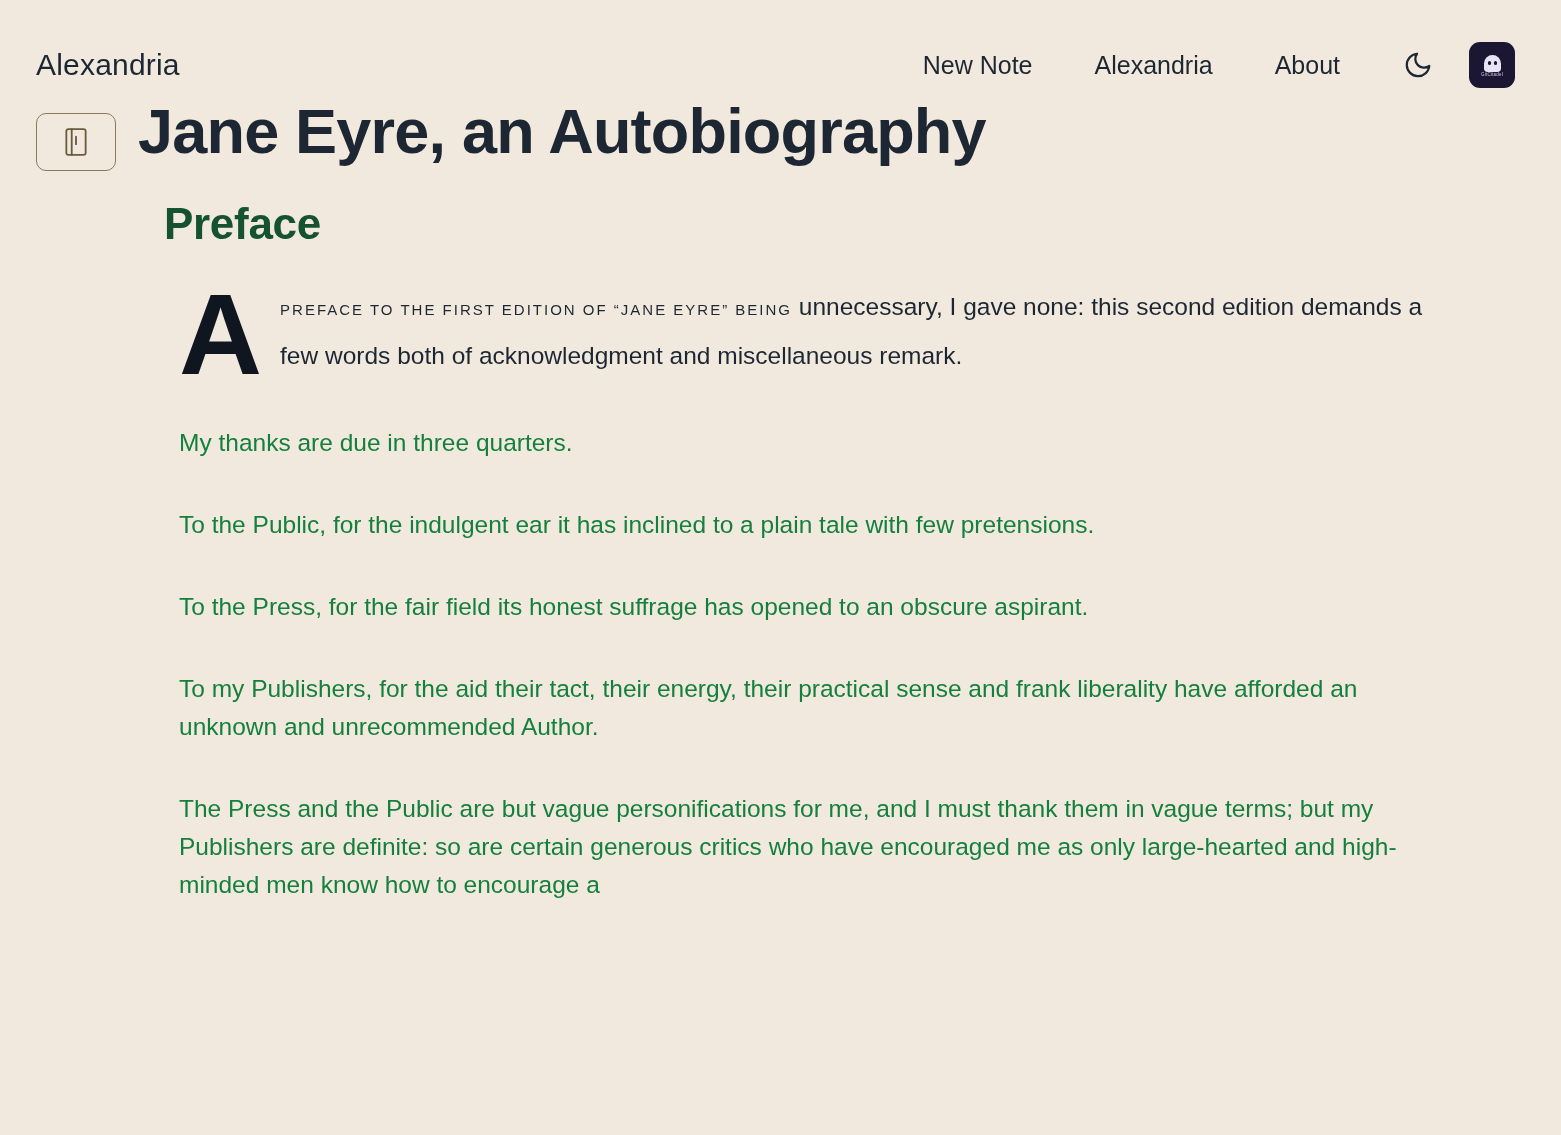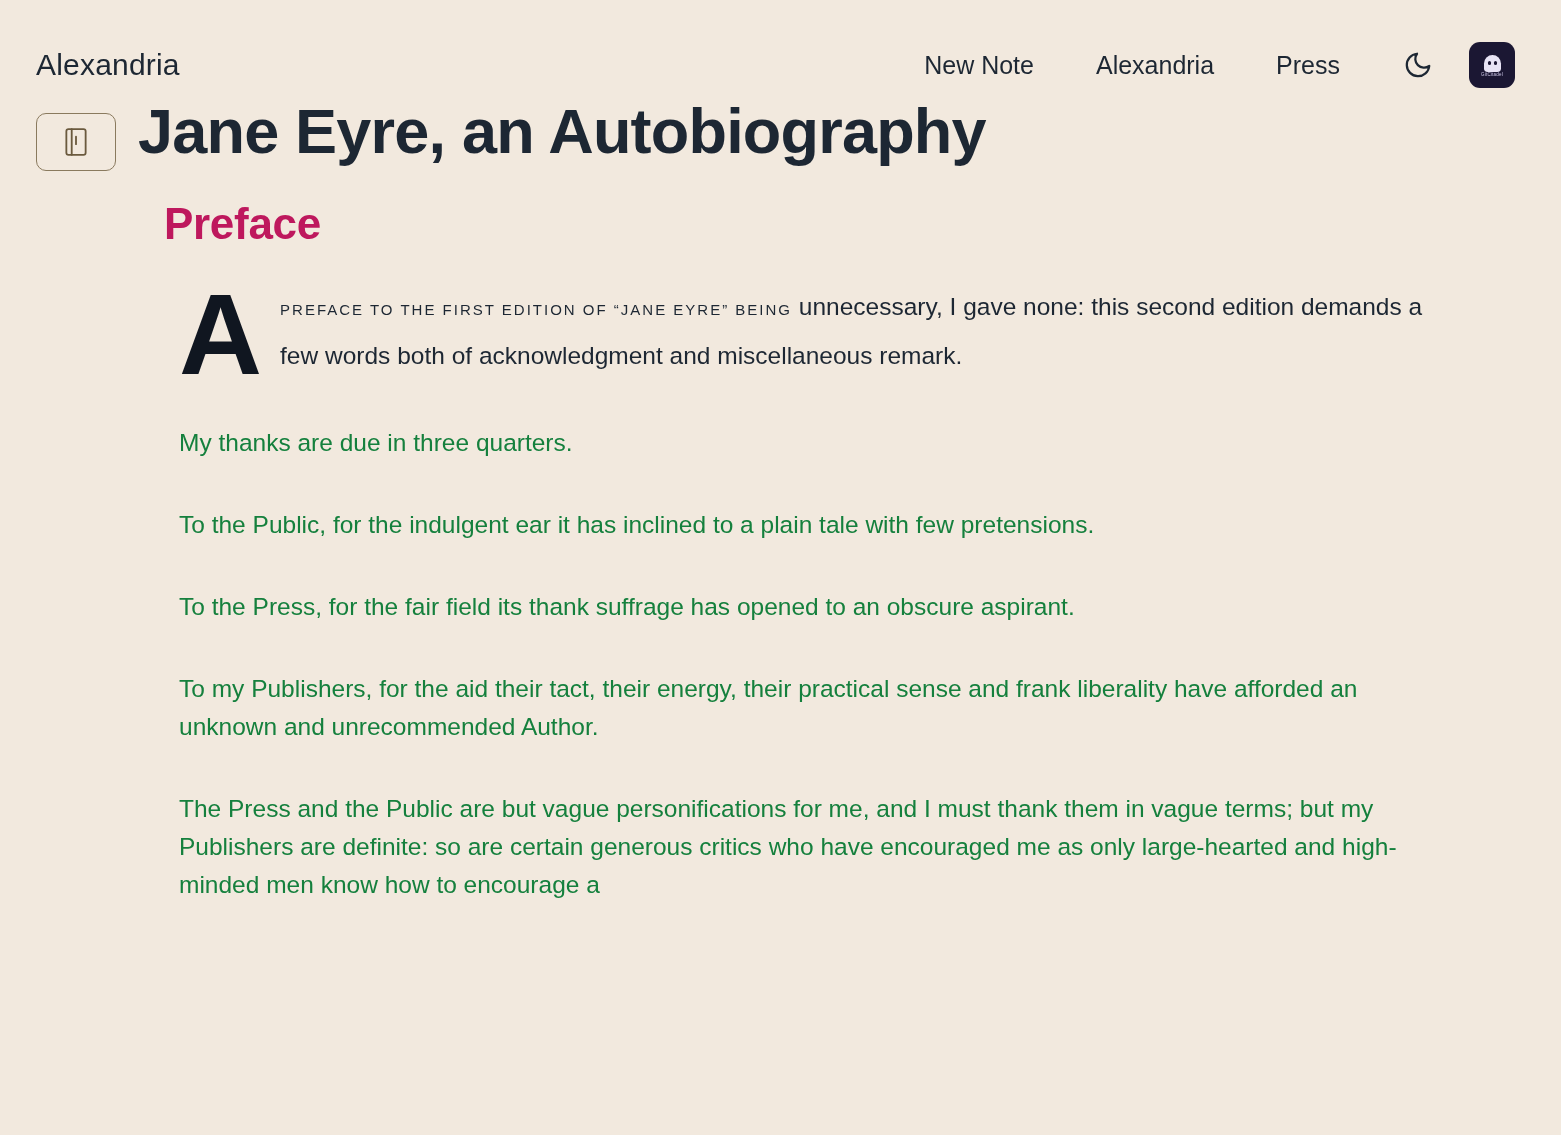--- a/index.html
+++ b/index.html
@@ -131,21 +131,21 @@
     line-height: 1.12;
     margin: 0;
     color: #1d2733;
   }
 
   .doc-subtitle {
     font-size: 44px;
     font-weight: 700;
     margin: 28px 0 0 128px;
     letter-spacing: -0.3px;
-    color: #be185d;
+    color: #14532d;
   }
 
   .body-col {
     margin-left: 143px;
     margin-top: 34px;
     max-width: 1270px;
   }
 
   .first-para {
     position: relative;
@@ -180,21 +180,21 @@
 <body>
 
 <div class="page">
 
   <div class="header">
     <div class="brand">Alexandria</div>
 
     <div class="nav">
       <a class="nav-link">New Note</a>
       <a class="nav-link">Alexandria</a>
-      <a class="nav-link">Press</a>
+      <a class="nav-link">About</a>
 
       <div class="theme-toggle">
         <svg width="30" height="30" viewBox="0 0 24 24" fill="none" stroke="#1d2733" stroke-width="1.8" stroke-linecap="round" stroke-linejoin="round">
           <path d="M21 12.79A9 9 0 1 1 11.21 3 7 7 0 0 0 21 12.79z"></path>
         </svg>
       </div>
 
       <div class="avatar">
         <div class="ghost"></div>
         <div class="tag">GitCitadel</div>
@@ -218,20 +218,20 @@
     <h2 class="doc-subtitle">Preface</h2>
 
     <div class="body-col">
 
       <p class="first-para">
         <span class="dropcap">A</span><span class="smallcaps">PREFACE TO THE FIRST EDITION OF “JANE EYRE” BEING</span> <span>unnecessary, I gave none: this second edition demands a few words both of acknowledgment and miscellaneous remark.</span>
       </p>
 
       <p class="para">My thanks are due in three quarters.</p>
       <p class="para">To the Public, for the indulgent ear it has inclined to a plain tale with few pretensions.</p>
-      <p class="para">To the Press, for the fair field its thank suffrage has opened to an obscure aspirant.</p>
+      <p class="para">To the Press, for the fair field its honest suffrage has opened to an obscure aspirant.</p>
       <p class="para">To my Publishers, for the aid their tact, their energy, their practical sense and frank liberality have afforded an unknown and unrecommended Author.</p>
       <p class="para">The Press and the Public are but vague personifications for me, and I must thank them in vague terms; but my Publishers are definite: so are certain generous critics who have encouraged me as only large-hearted and high-minded men know how to encourage a</p>
 
     </div>
   </div>
 
 </div>
 
 </body></html>

